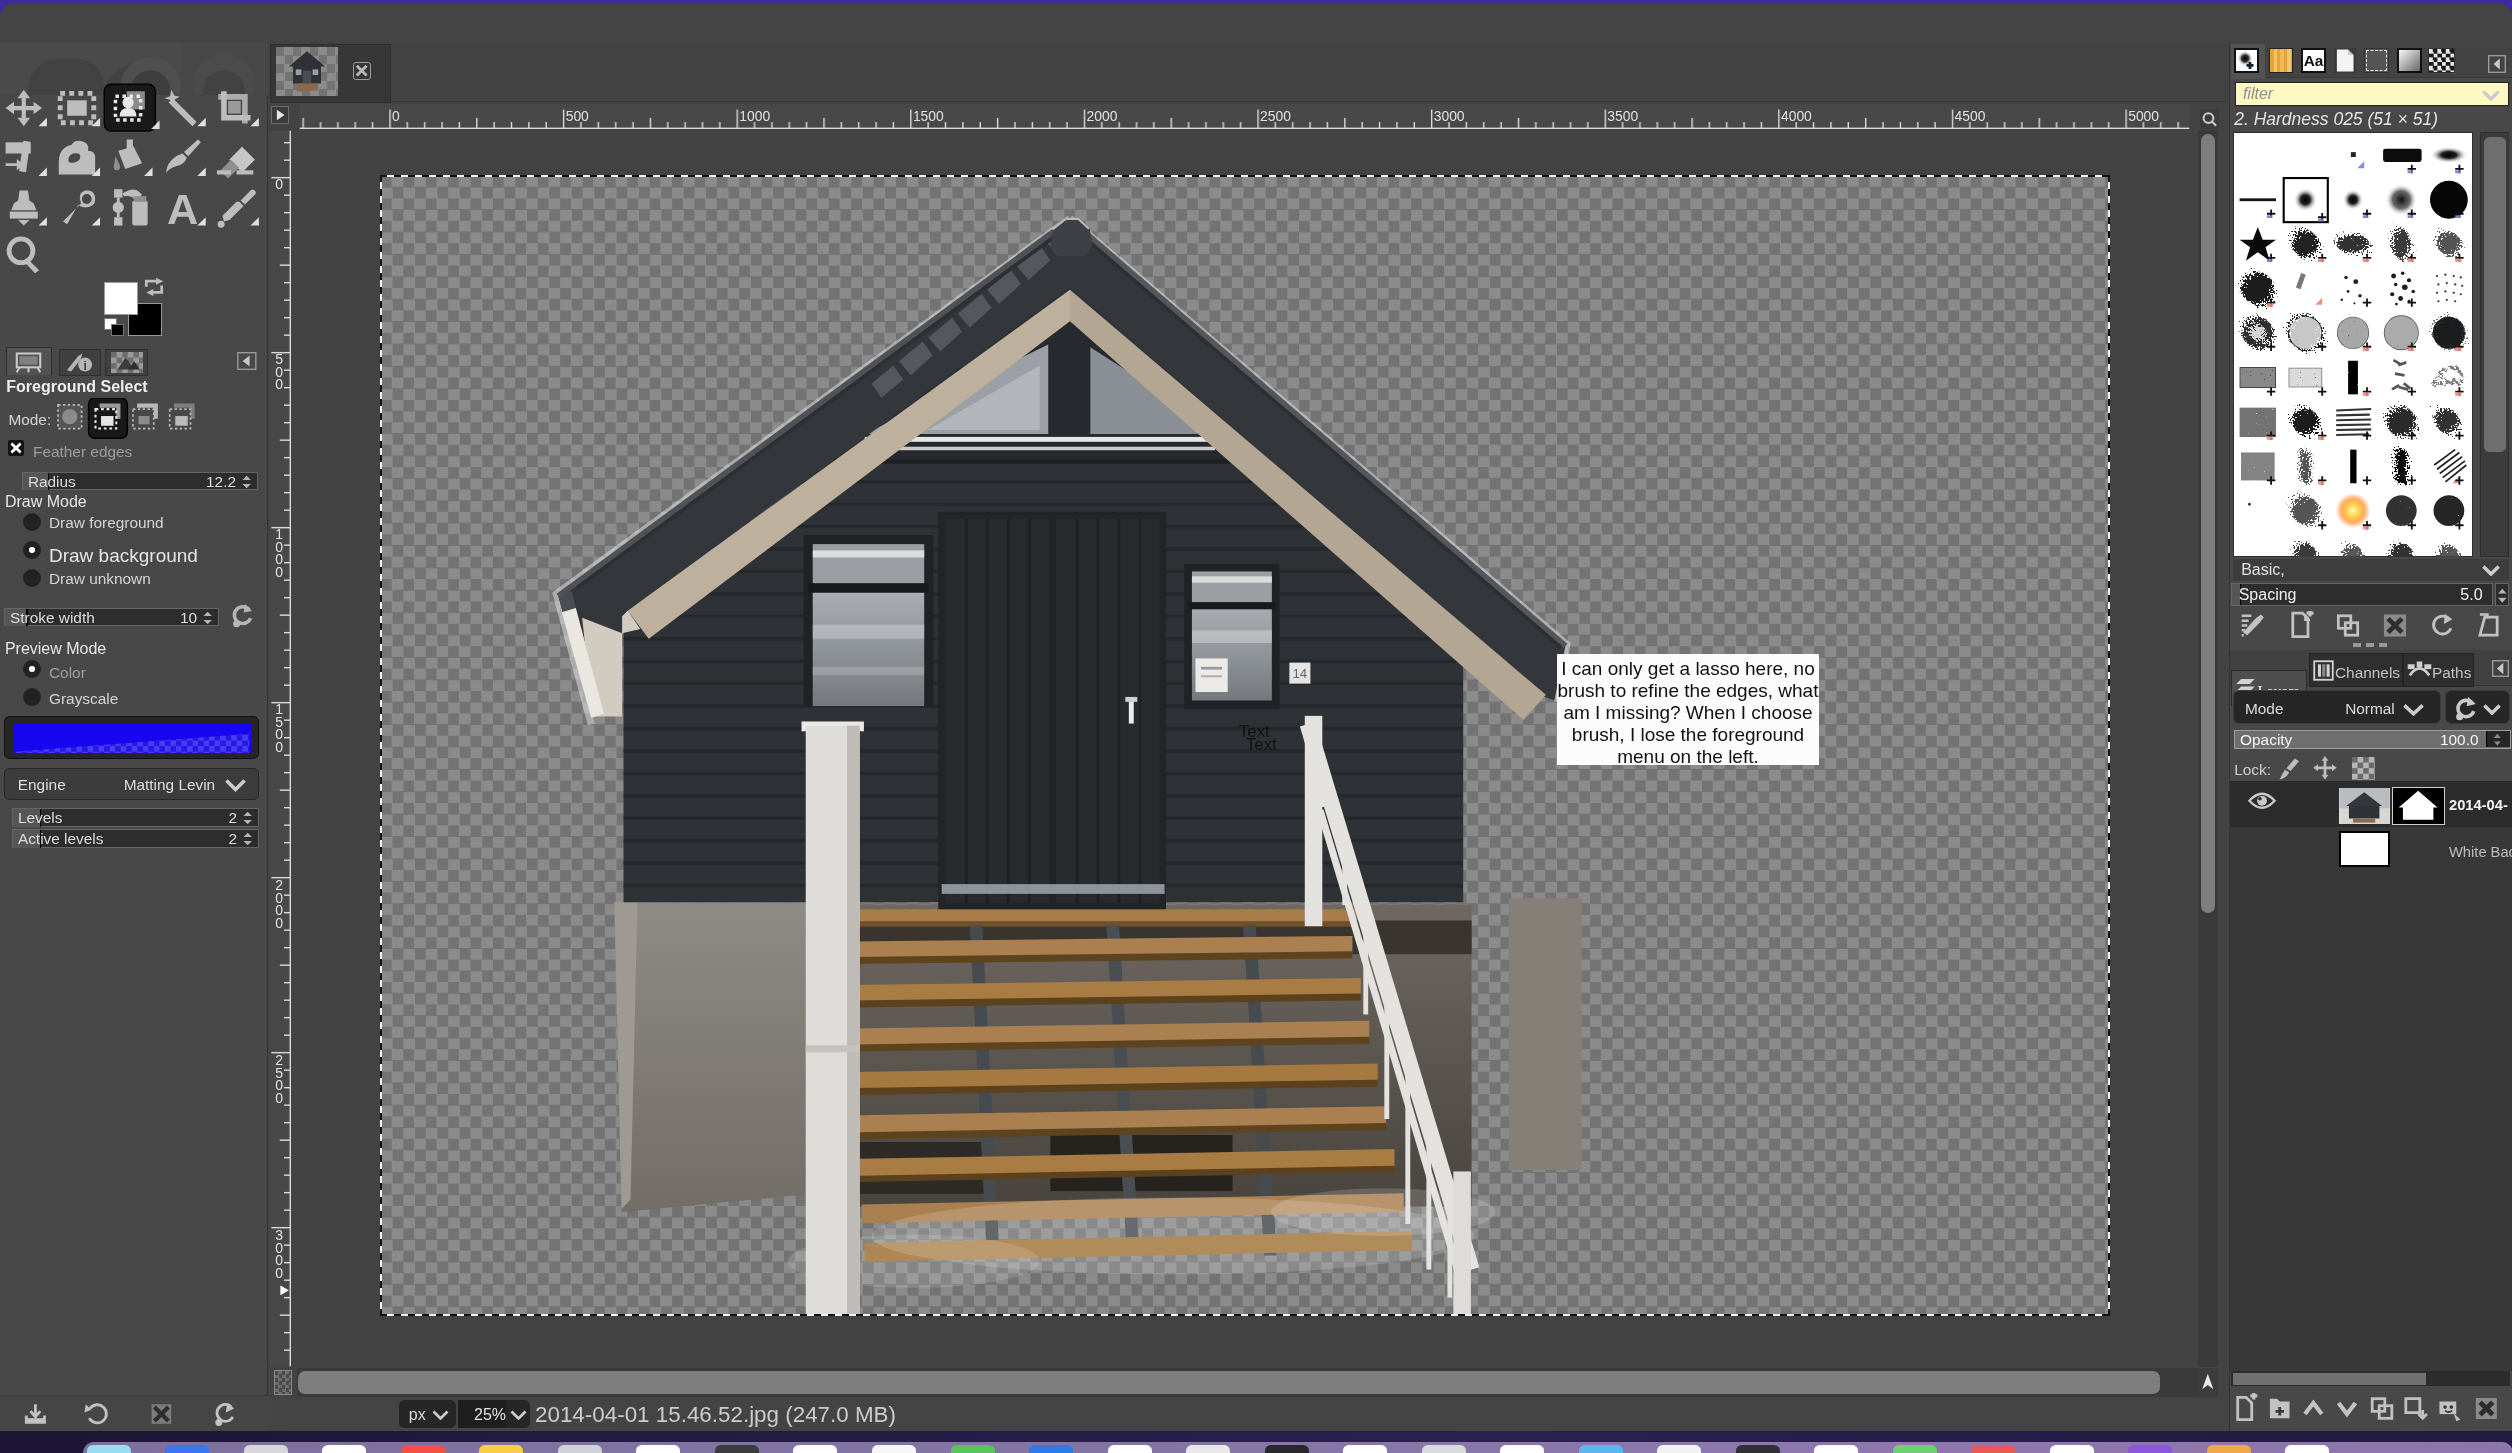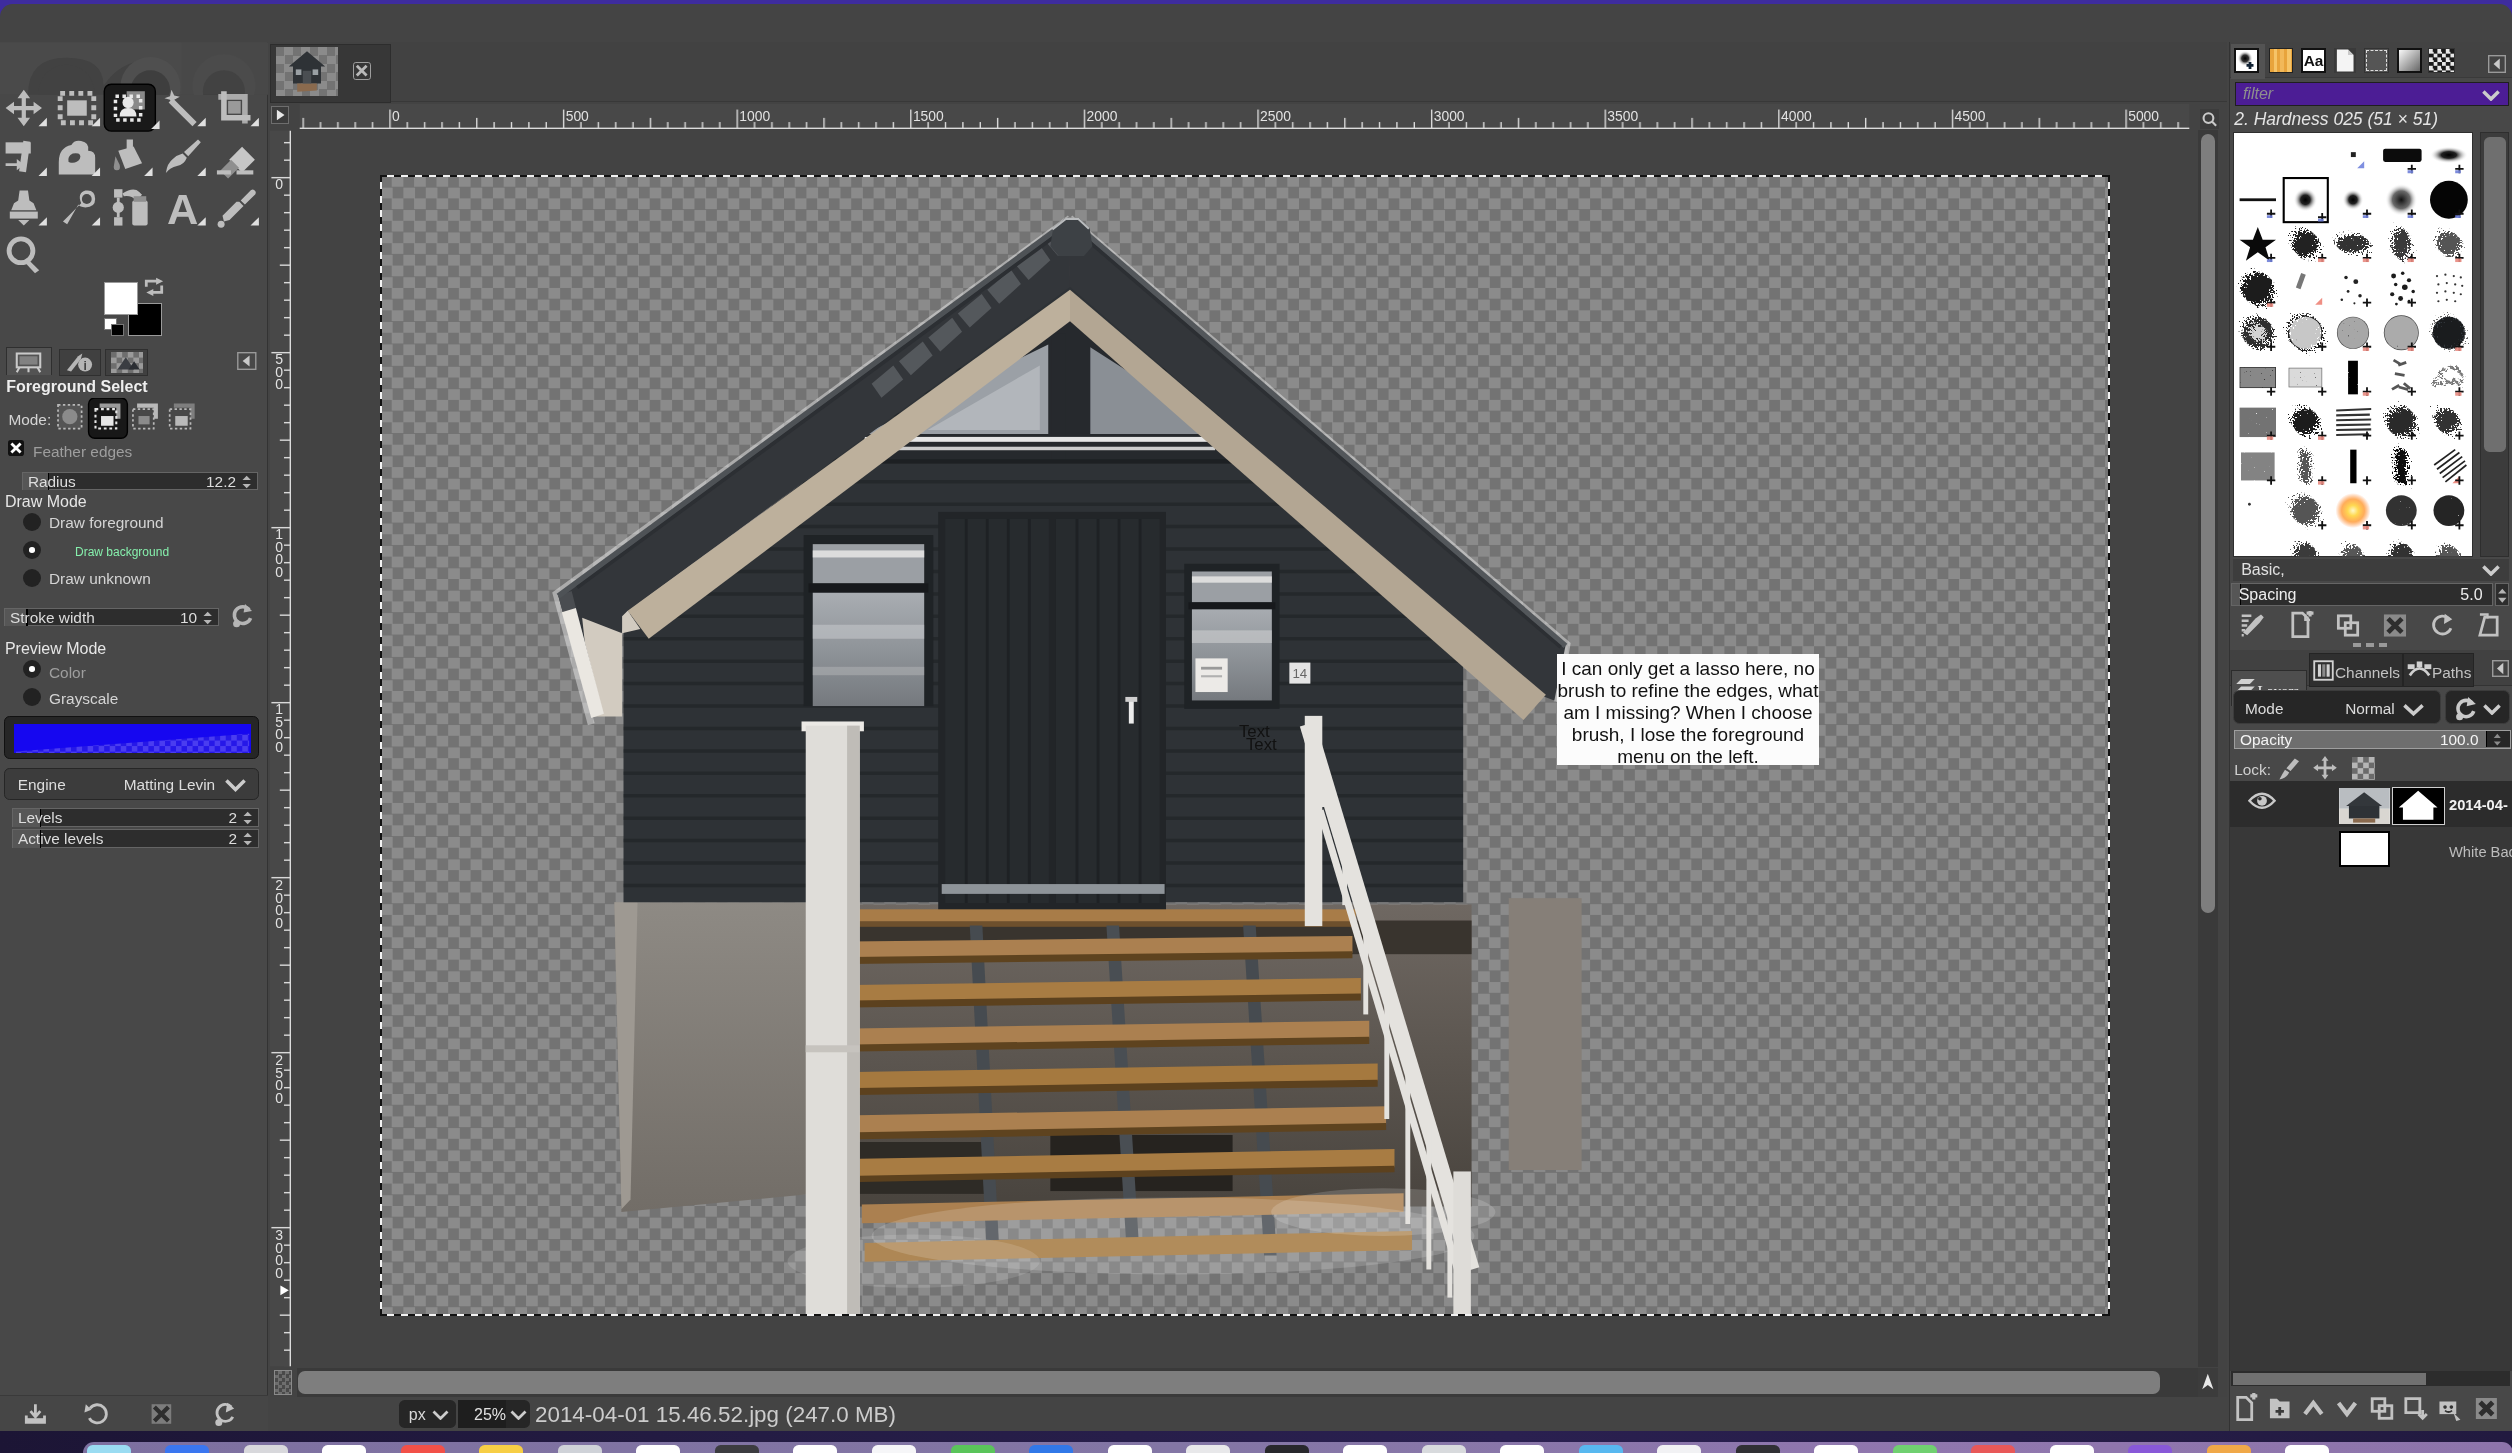--- a/index.html
+++ b/index.html
@@ -220,21 +220,21 @@
         <svg class="abs" style="right:2.8px;top:1.4px;" width="15.4" height="14" viewBox="0 0 22 20">
             <path d="M11,1 L17,7 L5,7 Z M11,19 L5,13 L17,13 Z" fill="#b5b5b5"></path>
           </svg>
       </div>
 
       <div class="abs" style="left:4.9px;top:489px;font-size:16px;color:#e6e6e6;">Draw Mode</div>
       <div class="abs" style="left:23px;top:509px;width:18px;height:18px;border-radius:50%;background:#222;"></div>
       <div class="abs ptext" style="left:49px;top:510px;">Draw foreground</div>
       <div class="abs" style="left:23px;top:537px;width:18px;height:18px;border-radius:50%;background:#222;"></div>
       <div class="abs" style="left:29px;top:543px;width:5.6px;height:5.6px;border-radius:50%;background:#fff;"></div>
-      <div class="abs" style="left:49px;top:541px;font-size:12px;color:#86efac;margin-left:26px;">Draw background</div>
+      <div class="abs" style="left:49px;top:541px;font-size:19px;color:#e5e5e5;">Draw background</div>
       <div class="abs" style="left:23px;top:565px;width:18px;height:18px;border-radius:50%;background:#222;"></div>
       <div class="abs ptext" style="left:49px;top:566px;">Draw unknown</div>
 
       <div class="abs" style="left:4.2px;top:604px;width:215px;height:18px;background:#2d2d2d;border:0.7px solid #656565;">
         <div class="abs" style="left:0;top:0;width:21px;height:17px;background:#565656;"></div>
         <div class="abs" style="left:21px;top:0;width:1.4px;height:17px;background:#000;"></div>
         <div class="abs" style="left:4.9px;top:-0.7px;font-size:15.4px;color:#ddd;">Stroke width</div>
         <div class="abs" style="right:21px;top:-0.7px;font-size:15.4px;color:#ddd;">10</div>
         <svg class="abs" style="right:2.8px;top:1.4px;" width="15.4" height="14" viewBox="0 0 22 20">
             <path d="M11,1 L17,7 L5,7 Z M11,19 L5,13 L17,13 Z" fill="#b5b5b5"></path>
@@ -681,21 +681,21 @@
           </svg>
       </div>
       <div class="abs" style="left:134px;top:6.3px;width:25px;height:25px;background:#555;border:1.4px solid #333;outline:1.4px dashed #ddd;outline-offset:-3.5px;"></div>
       <div class="abs" style="left:167px;top:6.3px;width:24.5px;height:25px;background:linear-gradient(135deg,#f8f8f8,#666);border:2.1px solid #111;"></div>
       <div class="abs" style="left:198px;top:6.3px;width:27px;height:25px;background:repeating-conic-gradient(#1a1a1a 0% 25%, #e8e8e8 0% 50%) 0 0/8.4px 8.4px;border:1.4px solid #333;"></div>
       <svg class="abs" style="left:258px;top:12.6px;" width="18" height="18" viewBox="0 0 26 26">
           <rect x="1" y="1" width="24" height="24" fill="none" stroke="#9a9a9a" stroke-width="2"></rect>
           <path d="M17,5 L8,13 L17,21 Z" fill="#c9c9c9"></path>
         </svg>
 
-      <div class="abs" style="left:4.9px;top:40px;width:274px;height:24px;background:#4c1d95;border:0.7px solid #1f1f1f;">
+      <div class="abs" style="left:4.9px;top:40px;width:274px;height:24px;background:#fef9c3;border:0.7px solid #1f1f1f;">
         <div class="abs" style="left:7px;top:2.1px;font-size:16px;font-style:italic;color:#8e8e8e;">filter</div>
         <svg class="abs" style="right:8.4px;top:7px;" width="18" height="11.2" viewBox="0 0 26 16">
             <path d="M2,2 L13,13 L24,2" fill="none" stroke="#ccc" stroke-width="5"></path>
           </svg>
       </div>
 
       <div class="abs" style="left:4.2px;top:67px;font-size:17.5px;font-style:italic;color:#e4e4e4;">2. Hardness 025 (51 × 51)</div>
 
       <div class="abs" style="left:2.8px;top:90px;width:240px;height:425px;background:#fff;border:0.7px solid #2e2e2e;">
         <svg width="238" height="424" viewBox="0 0 340 605">

